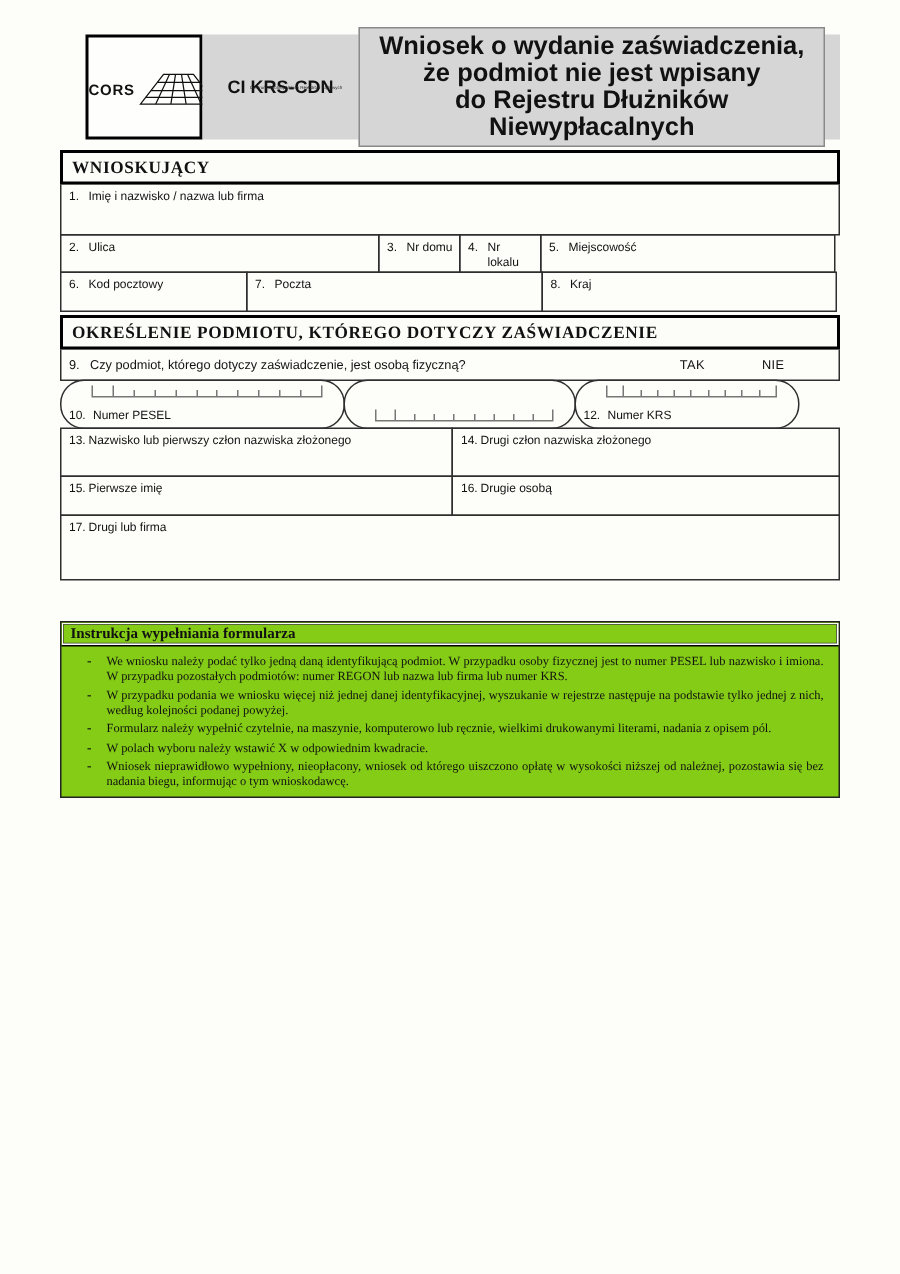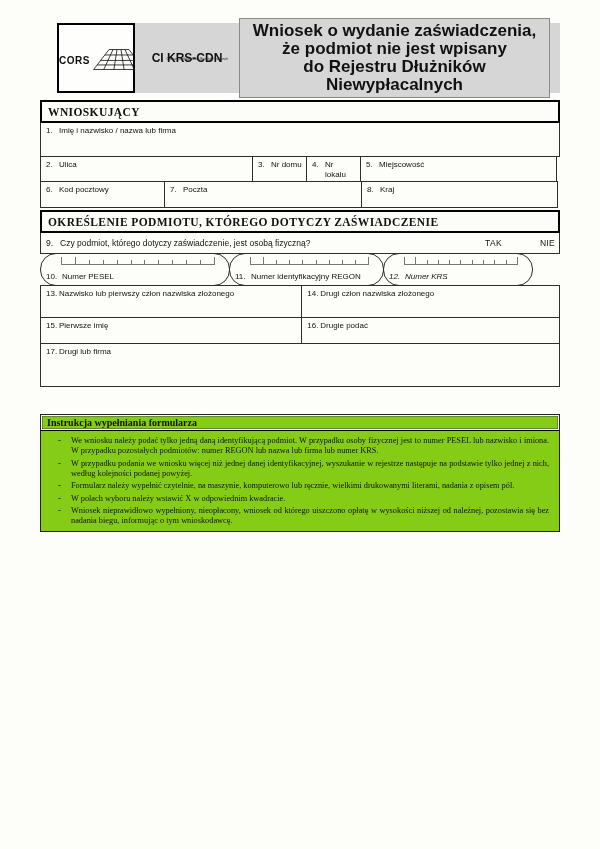--- a/index.html
+++ b/index.html
@@ -33,30 +33,30 @@
   .fcell { border:1px solid #2e2e2e; margin-left:-1px; background:transparent; }
   .frow .fcell:first-child { margin-left:0; }
   .flabel { display:flex; padding:3px 4px 0 5px; font-size:8px; line-height:10px; }
   .fnum { width:13px; flex:none; }
   .h35 { height:35px; } .h26 { height:26px; } .h27 { height:27px; }
   .h22 { height:22px; } .h33 { height:33px; } .h44 { height:44px; }
 
   
   .w213{width:213px;} .w55{width:55px;} .w197{width:197px;}
   .w125{width:125px;} .w198{width:198px;}
-  .w190{width:190px;} .w155{width:155px;} .w175{width:150px;font-style:italic;}
+  .w190{width:190px;} .w155{width:155px;} .w175{width:150px;}
   .w284{width:284px;} .w236{width:280px;} .wfull{width:520px;}
 
   
   .qcell { display:flex; align-items:center; padding:0 0 0 5px; font-size:8.5px; }
   .qlabel { flex:1; display:flex; }
   .qlabel .fnum { width:14px; }
   .choice { font-size:8.5px; letter-spacing:.3px; }
   .choice-yes { margin-right:38px; }
-  .choice-no  { margin-right:4px; }
+  .choice-no  { margin-right:36px; }
 
   
   .comb-cell { display:flex; flex-direction:column; justify-content:flex-end; padding:0;border-radius:16px; }
   .comb { display:flex; align-items:flex-end; height:8px; margin:0 14px 4px 20px;
           border-bottom:1px solid #777; }
   .comb span { flex:1; height:4px; border-right:1px solid #777; }
   .comb span:first-child { border-left:1px solid #777; height:7px; }
   .comb span:last-child { height:7px; }
   .comb-cell .flabel { padding-bottom:3px; }
   .comb-cell .fnum { width:16px; }
@@ -204,24 +204,20 @@
             <span></span>
             <span></span>
             <span></span>
             <span></span>
             <span></span>
             <span></span>
             <span></span>
             <span></span>
             <span></span>
           </div>
-        <div class="flabel">
-          <span class="fnum">11.</span>
-          <span>Numer identyfikacyjny REGON</span>
-        </div>
       </div>
       <div class="fcell w175 comb-cell">
         <div class="comb">
             <span></span>
             <span></span>
             <span></span>
             <span></span>
             <span></span>
             <span></span>
             <span></span>
@@ -254,21 +250,21 @@
     <div class="frow h27">
       <div class="fcell w284">
         <div class="flabel">
           <span class="fnum">15.</span>
           <span>Pierwsze imię</span>
         </div>
       </div>
       <div class="fcell w236">
         <div class="flabel">
           <span class="fnum">16.</span>
-          <span>Drugie podać</span>
+          <span>Drugie osobą</span>
         </div>
       </div>
     </div>
 
     <div class="frow h44">
       <div class="fcell wfull">
         <div class="flabel">
           <span class="fnum">17.</span>
           <span>Drugi lub firma</span>
         </div>

